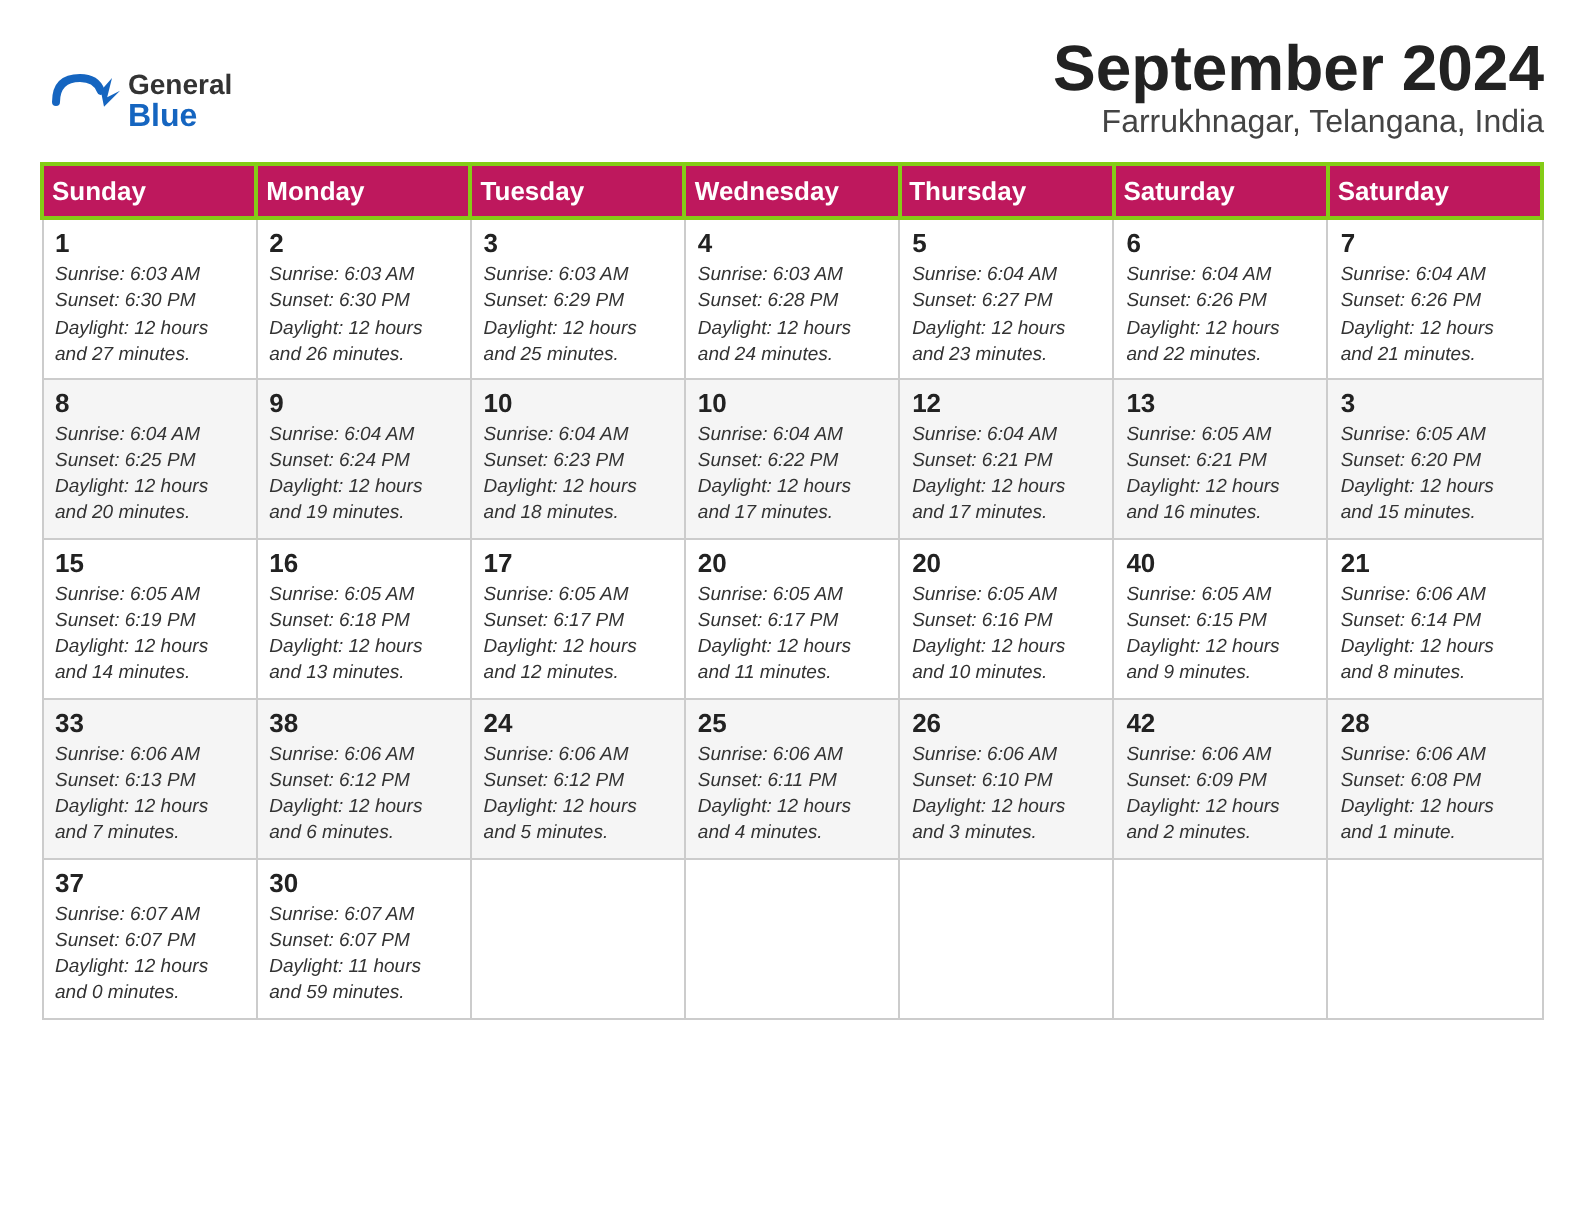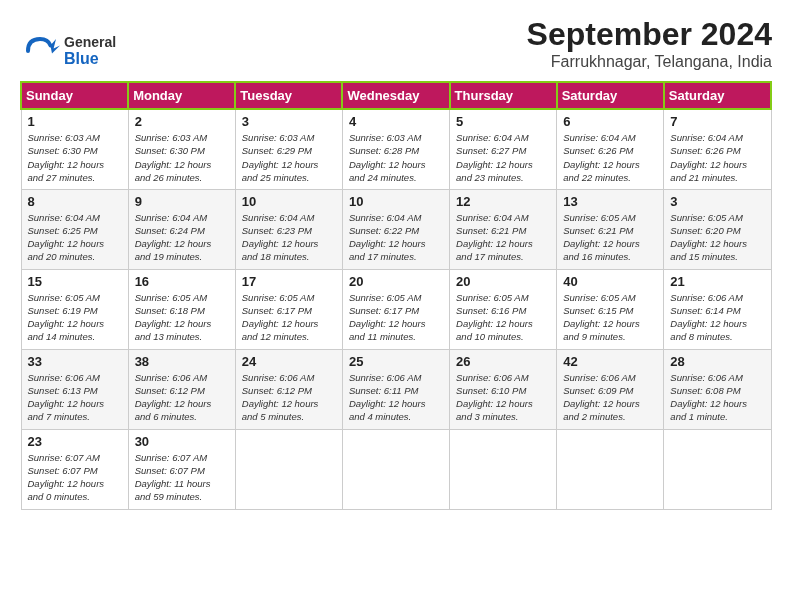--- a/index.html
+++ b/index.html
@@ -354,21 +354,21 @@
         <span class="day-number">28</span>
         <div class="day-info">
           Sunrise: 6:06 AM<br>
           Sunset: 6:08 PM<br>
           Daylight: 12 hours and 1 minute.
         </div>
       </td>
         </tr>
         <tr>
           <td>
-        <span class="day-number">23</span>
+        <span class="day-number">37</span>
         <div class="day-info">
           Sunrise: 6:07 AM<br>
           Sunset: 6:07 PM<br>
           Daylight: 12 hours and 0 minutes.
         </div>
       </td>
           <td>
         <span class="day-number">30</span>
         <div class="day-info">
           Sunrise: 6:07 AM<br>

